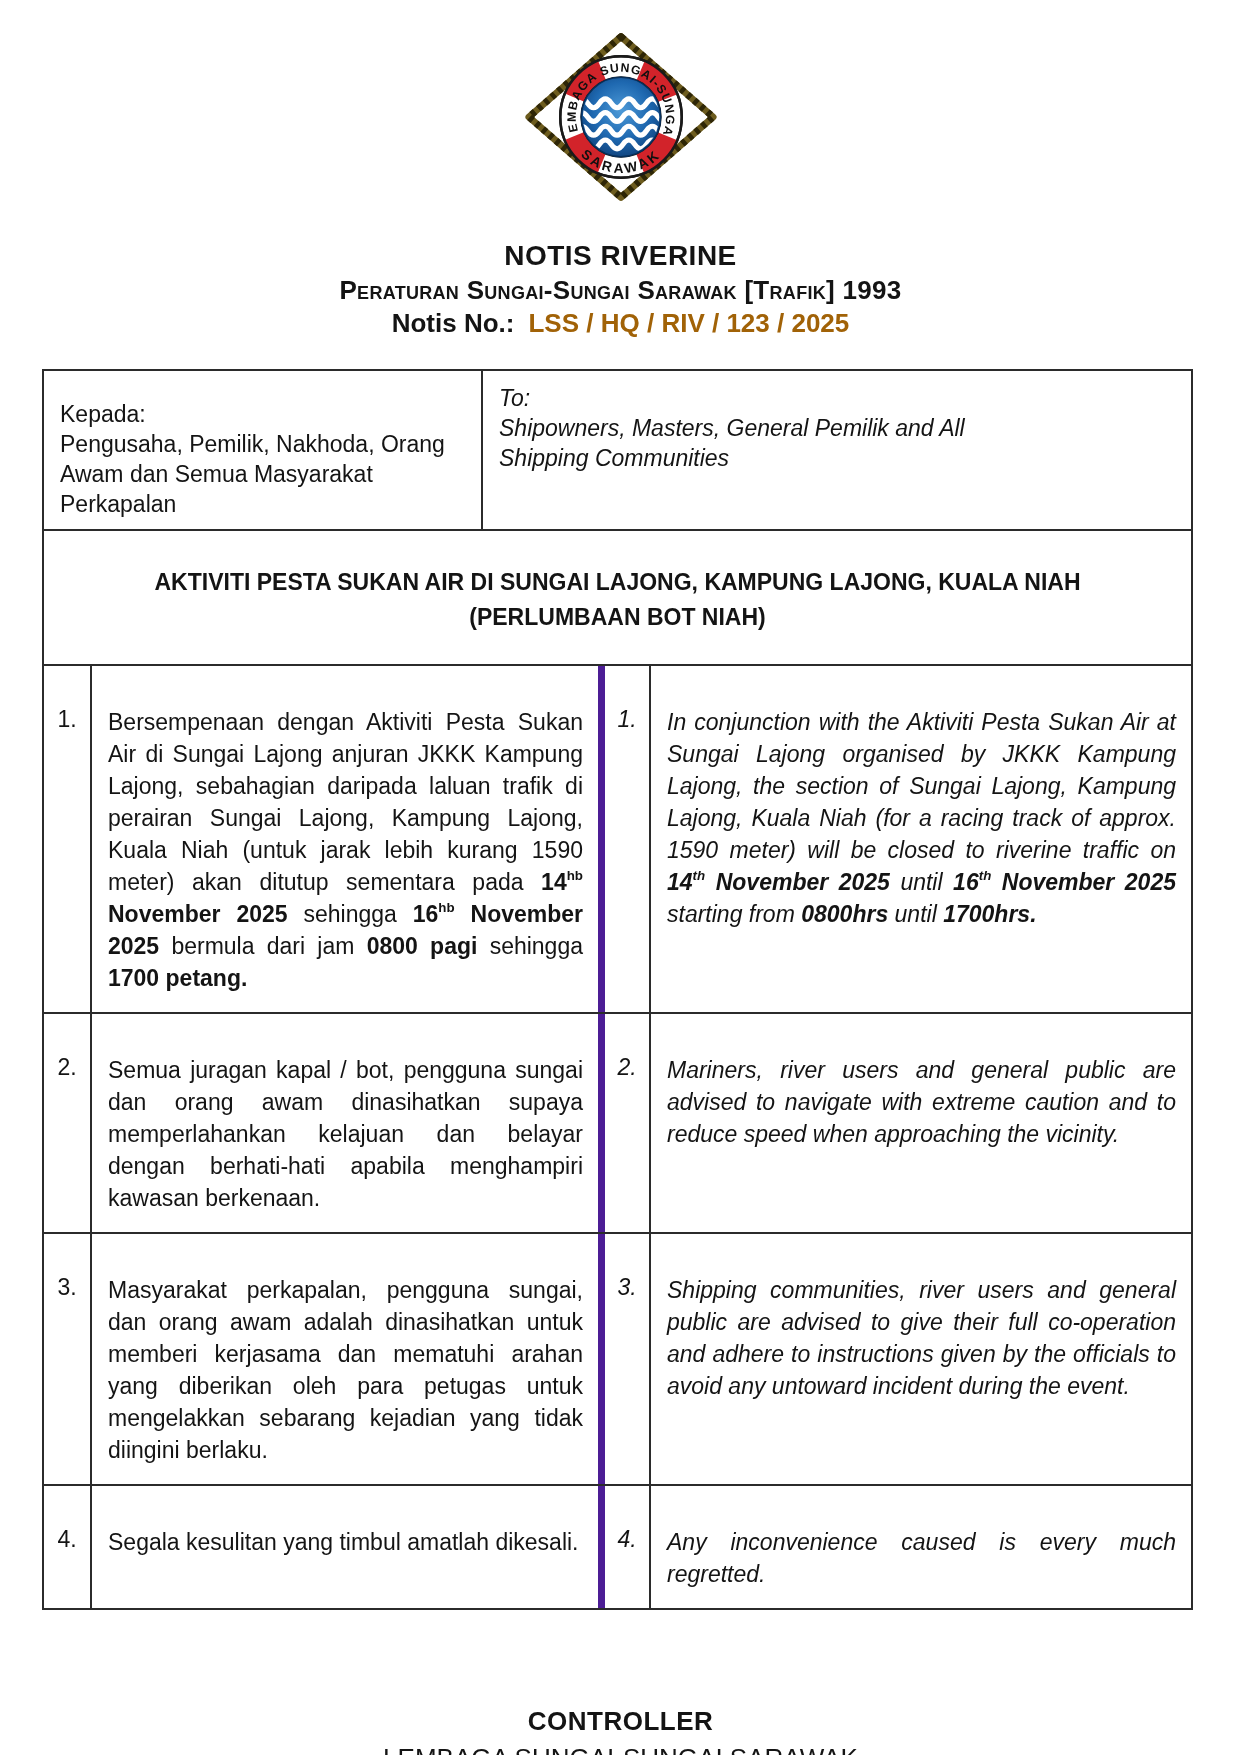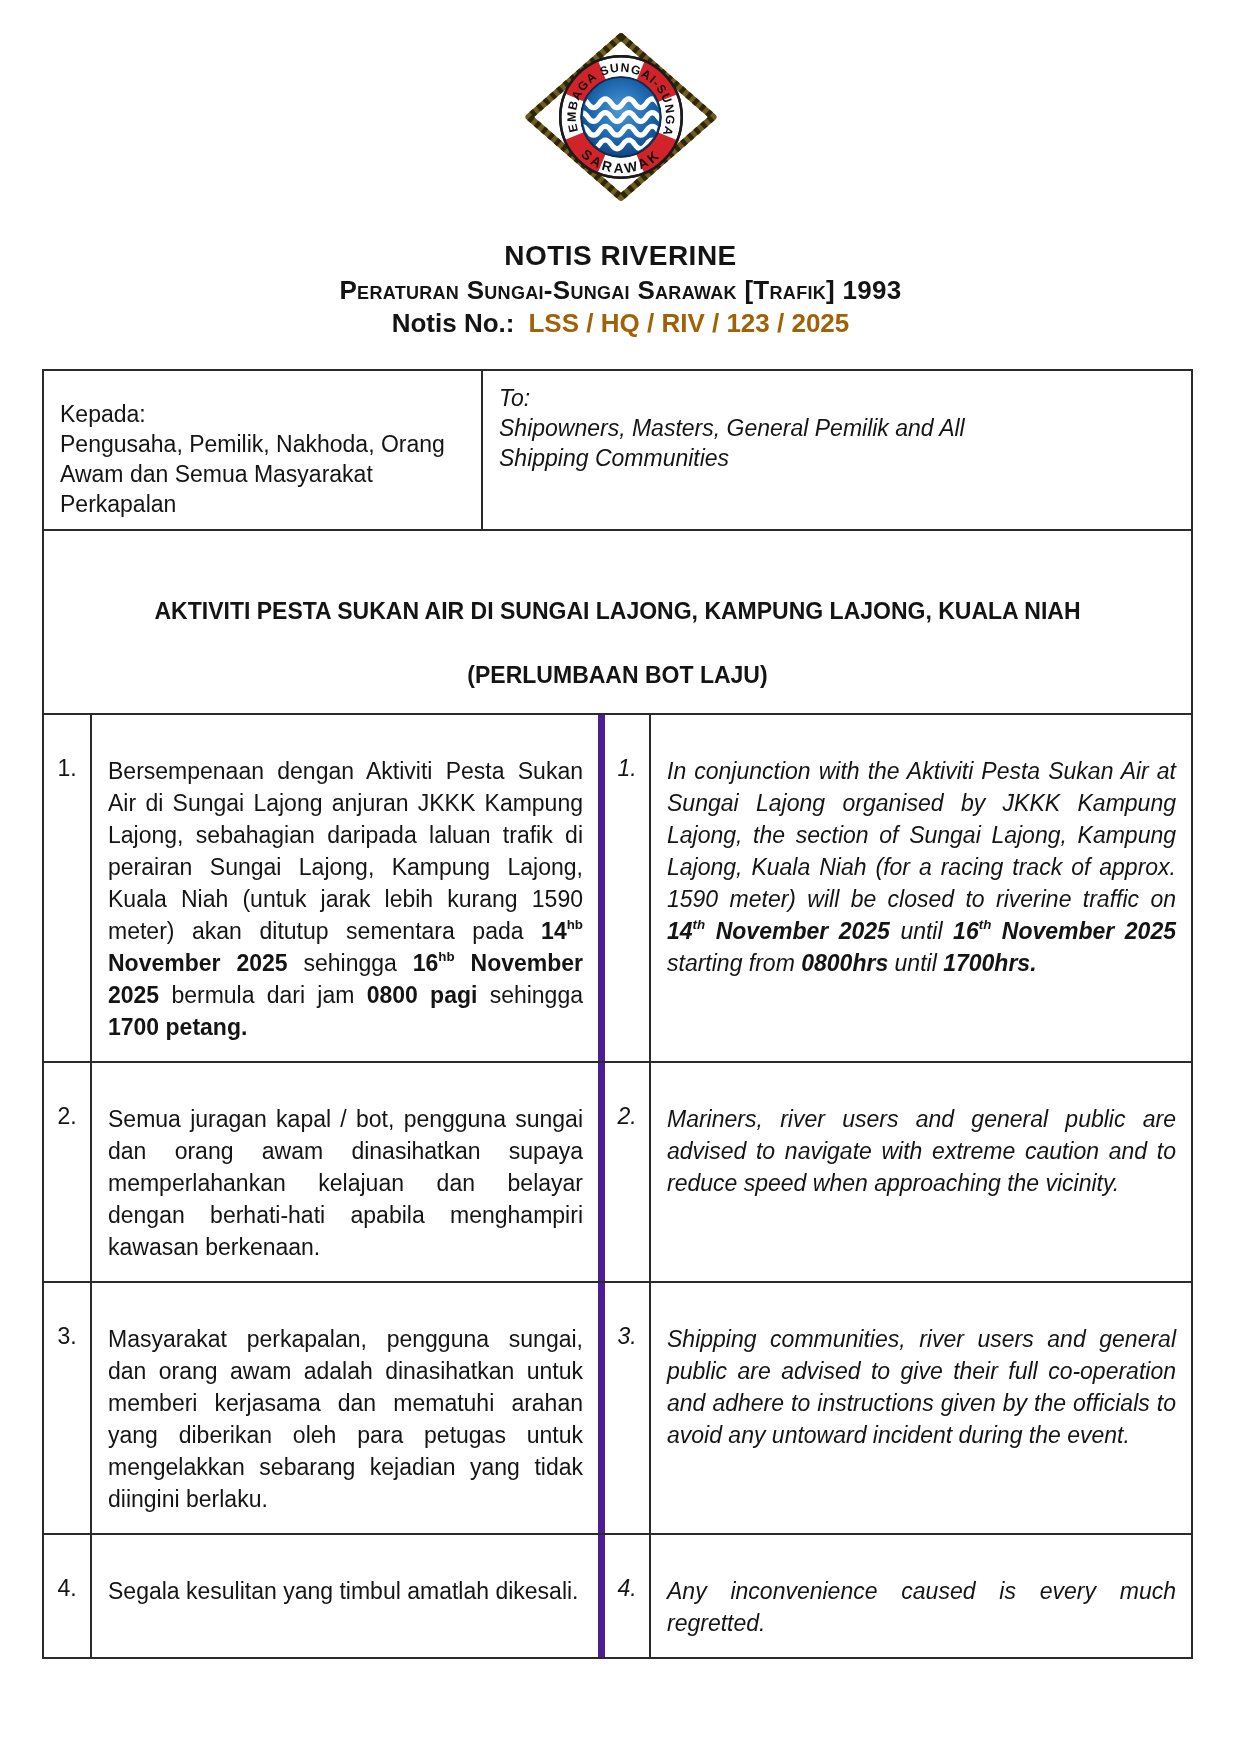--- a/index.html
+++ b/index.html
@@ -22,21 +22,21 @@
   .row:last-child { border-bottom:none; }
   .cell { min-height:100%; }
   
   .addr-my { width:439px; border-right:2px solid #2b2b2b; padding:28px 14px 10px 16px;
              font-size:23px; line-height:30px; }
   .addr-en { flex:1; padding:12px 14px 24px 16px; font-style:italic;
              font-size:23px; line-height:30px; }
   .addr-en .addr-body { max-width:480px; }
   
   .subject-row { display:block; text-align:center; padding:34px 20px 20px 20px; min-height:135px; }
-  .subject-line { font-weight:700; font-size:23px; line-height:35px; white-space:nowrap;margin-top:29px; }
+  .subject-line { font-weight:700; font-size:23px; line-height:35px; white-space:nowrap; }
   
   .no { width:48px; border-right:2px solid #2b2b2b; text-align:center;
         padding-top:40px; font-size:23px; }
   .no-en { width:46px; font-style:italic; }
   .txt { padding:40px 15px 18px 16px; font-size:23px; line-height:32px; text-align:justify; }
   .txt-my { width:513px; border-right:7px solid #4c1d95; }
   .txt-en { flex:1; font-style:italic; }
   .b { font-weight:700; }
   .txt sup { font-size:0.58em; line-height:0; position:relative; top:-1px; vertical-align:super; }
   .r1 { min-height:335px; } .r2 { min-height:213px; } .r3 { min-height:252px; } .r4 { min-height:116px; }
@@ -114,21 +114,21 @@
         <div class="addr-body">Pengusaha, Pemilik, Nakhoda, Orang Awam dan Semua Masyarakat Perkapalan</div>
       </div>
       <div class="cell addr-en">
         <div>To:</div>
         <div class="addr-body">Shipowners, Masters, General Pemilik and All Shipping Communities</div>
       </div>
     </div>
 
     <div class="row subject-row">
       <div class="subject-line">AKTIVITI PESTA SUKAN AIR DI SUNGAI LAJONG, KAMPUNG LAJONG, KUALA NIAH</div>
-      <div class="subject-line">(PERLUMBAAN BOT LAJU)</div>
+      <div class="subject-line">(PERLUMBAAN BOT NIAH)</div>
     </div>
 
     <div class="row r1">
       <div class="cell no">1.</div>
       <div class="cell txt txt-my"><span>Bersempenaan dengan Aktiviti Pesta Sukan Air di Sungai Lajong anjuran JKKK Kampung Lajong, sebahagian daripada laluan trafik di perairan Sungai Lajong, Kampung Lajong, Kuala Niah (untuk jarak lebih kurang 1590 meter) akan ditutup sementara pada </span><span class="b">14</span><sup class="b">hb</sup><span class="b"> November 2025</span><span> sehingga </span><span class="b">16</span><sup class="b">hb</sup><span class="b"> November 2025</span><span> bermula dari jam </span><span class="b">0800 pagi</span><span> sehingga </span><span class="b">1700 petang.</span></div>
       <div class="cell no no-en">1.</div>
       <div class="cell txt txt-en"><span>In conjunction with the Aktiviti Pesta Sukan Air at Sungai Lajong organised by JKKK Kampung Lajong, the section of Sungai Lajong, Kampung Lajong, Kuala Niah (for a racing track of approx. 1590 meter) will be closed to riverine traffic on </span><span class="b">14</span><sup class="b">th</sup><span class="b"> November 2025</span><span> until </span><span class="b">16</span><sup class="b">th</sup><span class="b"> November 2025</span><span> starting from </span><span class="b">0800hrs</span><span> until </span><span class="b">1700hrs.</span></div>
     </div>
 
     <div class="row r2">

